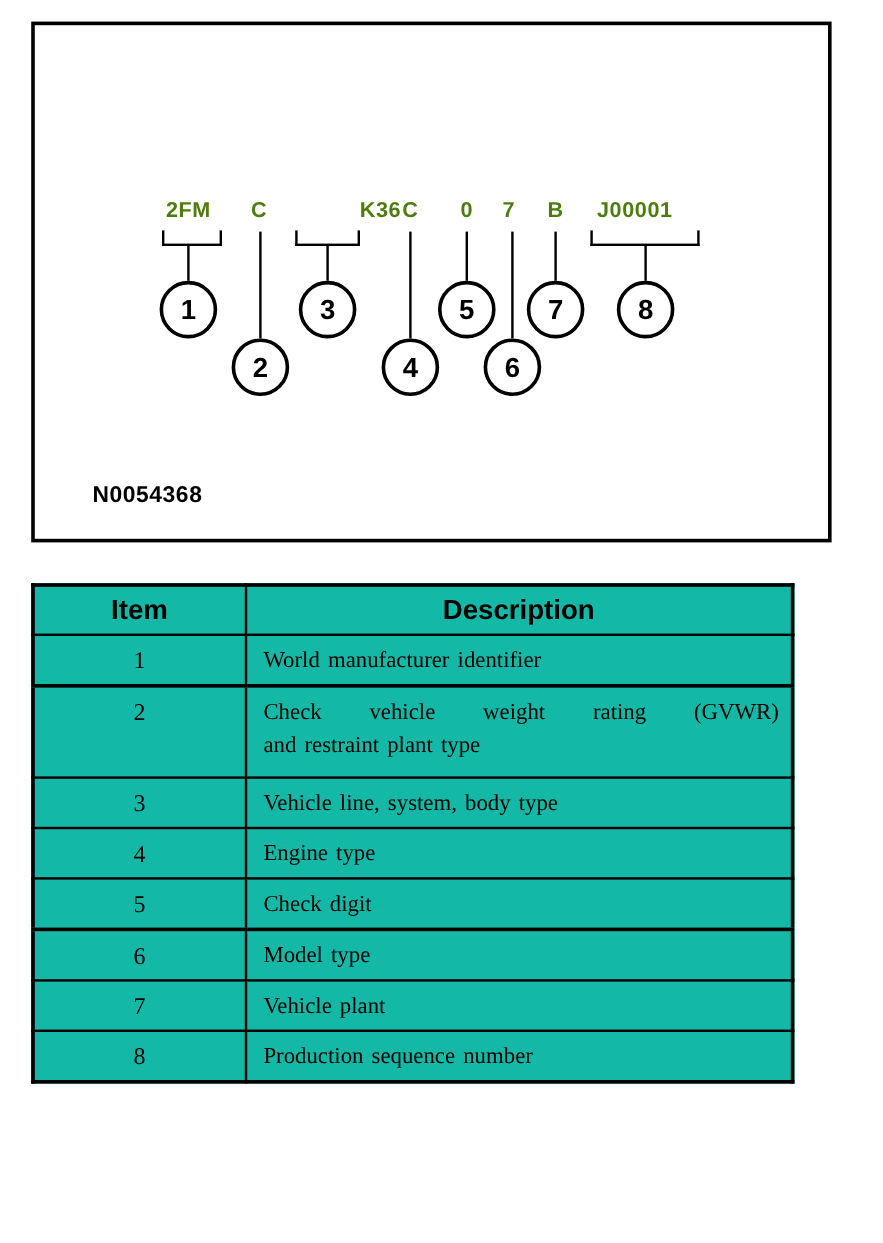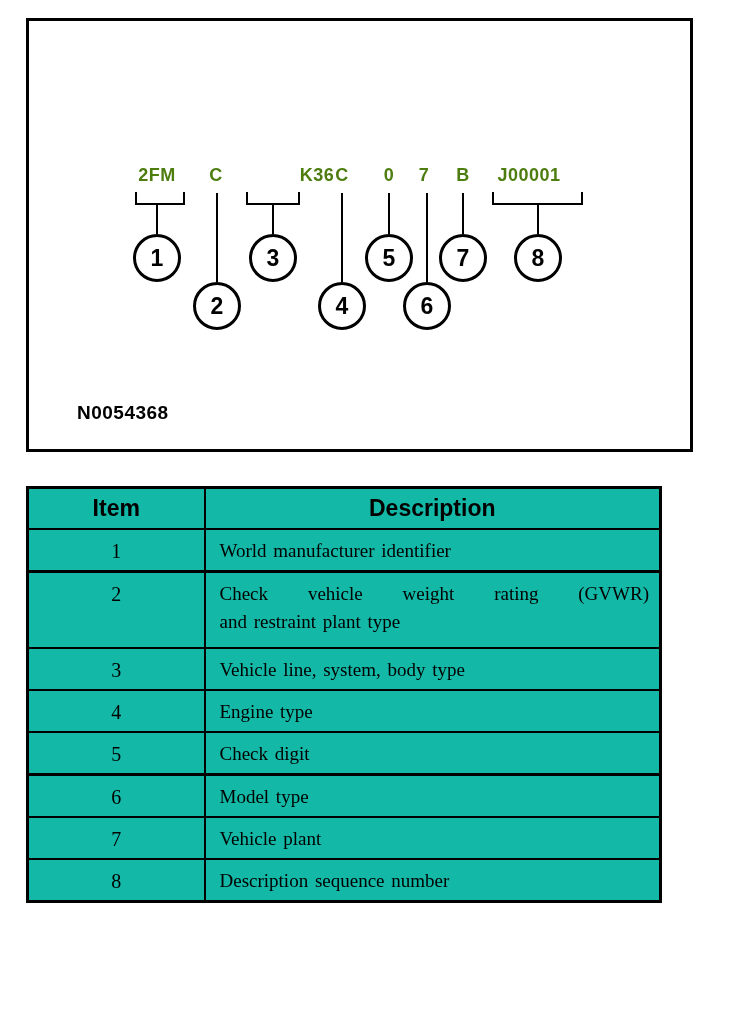--- a/index.html
+++ b/index.html
@@ -178,19 +178,19 @@
         </tr>
         <tr>
           <td class="item-cell">7</td>
           <td class="desc-cell">
             <div class="desc-line">Vehicle plant</div>
           </td>
         </tr>
         <tr>
           <td class="item-cell">8</td>
           <td class="desc-cell">
-            <div class="desc-line">Description sequence number</div>
+            <div class="desc-line">Production sequence number</div>
           </td>
         </tr>
       </tbody>
   </table>
 
 </div>
 
 </body></html>

